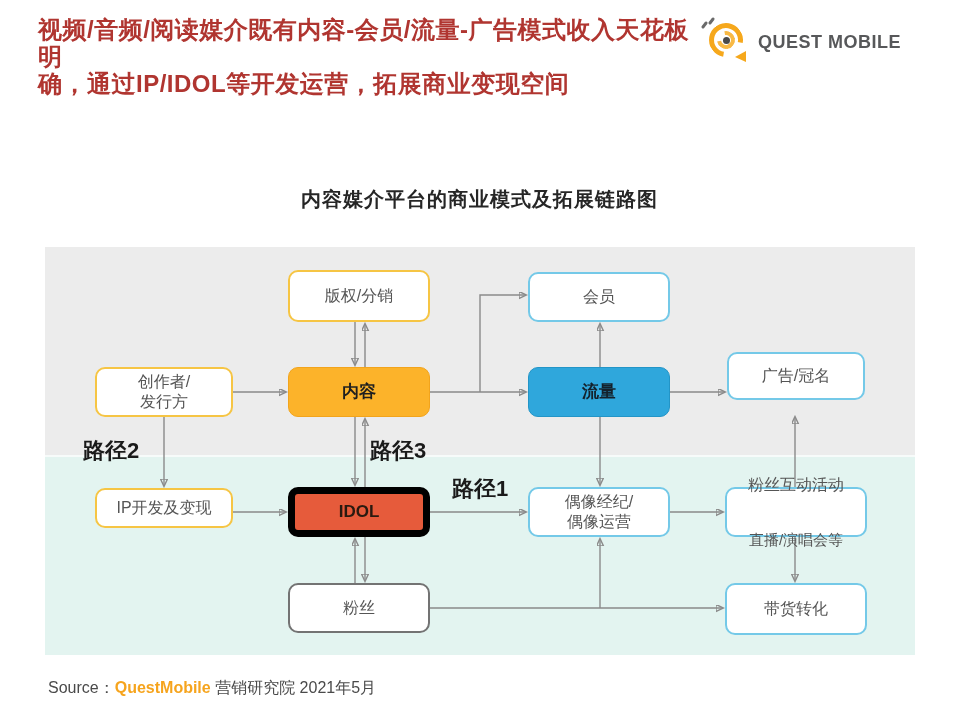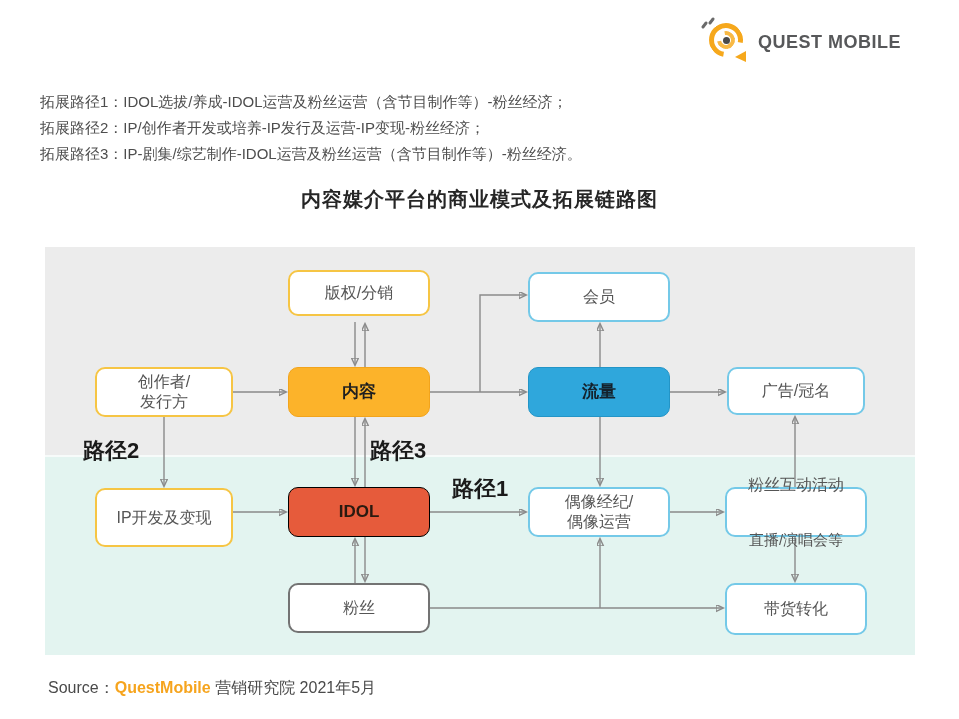--- a/index.html
+++ b/index.html
@@ -52,51 +52,50 @@
   .node {
     position:absolute; display:flex; flex-direction:column; align-items:center; justify-content:center;
     border-radius:10px; background:#ffffff; text-align:center;
     font-size:16px; color:#555555; line-height:1.25; white-space:nowrap;
   }
   .b-yellow { border:2px solid #f6c544; }
   .b-cyan   { border:2px solid #74c9e8; }
   .b-salmon { border:2px solid #737373; }
   .f-yellow { background:#fcb32a; border:1px solid #f2a41c; font-weight:700; font-size:17px; color:#1f1f1f; }
   .f-blue   { background:#2fa7dc; border:1px solid #2395c7; font-weight:700; font-size:17px; color:#14212b; }
-  .f-red    { background:#e65b3b; border:1px solid #000000; font-weight:700; font-size:17px; color:#2a1a10; }
+  .f-red    { background:#e65b3b; border:7px solid #000000; font-weight:700; font-size:17px; color:#2a1a10; }
   .sub { font-size:15px; }
   
   .path-label { position:absolute; font-size:22px; font-weight:700; color:#1a1a1a; white-space:nowrap; }
   
   .footer { position:absolute; left:48px; top:678px; font-size:16px; color:#4a4a4a; white-space:nowrap; }
   .footer .brand { color:#f6a41d; font-weight:600; }
 </style>
 </head>
 <body>
 
 <div class="page">
 
+  <div class="title">
+    <div>视频/音频/阅读媒介既有内容-会员/流量-广告模式收入天花板明</div>
+    <div>确，通过IP/IDOL等开发运营，拓展商业变现空间</div>
+  </div>
 
   <div class="logo">
     <div class="logo-icon">
       <span class="tick tick1"></span>
       <span class="tick tick2"></span>
       <span class="ring-outer"></span>
       <span class="ring-inner"></span>
       <span class="logo-dot"></span>
       <span class="logo-tail"></span>
     </div>
     <div class="logo-text">QUEST MOBILE</div>
   </div>
 
-  <div class="desc">
-    <div class="desc-line">拓展路径1：IDOL选拔/养成-IDOL运营及粉丝运营（含节目制作等）-粉丝经济；</div>
-    <div class="desc-line">拓展路径2：IP/创作者开发或培养-IP发行及运营-IP变现-粉丝经济；</div>
-    <div class="desc-line">拓展路径3：IP-剧集/综艺制作-IDOL运营及粉丝运营（含节目制作等）-粉丝经济。</div>
-  </div>
 
   <div class="chart-title">内容媒介平台的商业模式及拓展链路图</div>
 
   <div class="zone zone-top"></div>
   <div class="zone zone-bottom"></div>
 
   <svg class="connectors" viewBox="0 0 959 719" aria-hidden="true">
     <defs>
       <marker id="arw" markerWidth="9" markerHeight="8" refX="7" refY="3.5" orient="auto" markerUnits="userSpaceOnUse">
         <path d="M0,0 L7.5,3.5 L0,7 Z" fill="#8a8a8a" stroke="none"></path>
@@ -117,42 +116,42 @@
     <path d="M365,537 V581" marker-end="url(#arw)"></path>
     <path d="M355,583 V539" marker-end="url(#arw)"></path>
     <path d="M600,417 V485" marker-end="url(#arw)"></path>
     <path d="M670,512 H723" marker-end="url(#arw)"></path>
     <path d="M795,487 V417" marker-end="url(#arw)"></path>
     <path d="M795,537 V581" marker-end="url(#arw)"></path>
     <path d="M430,608 H723" marker-end="url(#arw)"></path>
     <path d="M600,608 V539" marker-end="url(#arw)"></path>
   </svg>
 
-  <div class="node b-yellow" style="left:288px; top:270px; width:142px; height:46px;">
+  <div class="node b-yellow" style="left:288px; top:270px; width:142px; height:52px;">
     <span>版权/分销</span>
   </div>
   <div class="node b-cyan" style="left:528px; top:272px; width:142px; height:50px;">
     <span>会员</span>
   </div>
 
   <div class="node b-yellow" style="left:95px; top:367px; width:138px; height:50px;">
     <span>创作者/</span>
     <span>发行方</span>
   </div>
   <div class="node f-yellow" style="left:288px; top:367px; width:142px; height:50px;">
     <span>内容</span>
   </div>
   <div class="node f-blue" style="left:528px; top:367px; width:142px; height:50px;">
     <span>流量</span>
   </div>
-  <div class="node b-cyan" style="left:727px; top:367px; width:138px; height:48px;">
+  <div class="node b-cyan" style="left:727px; top:352px; width:138px; height:48px;">
     <span>广告/冠名</span>
   </div>
 
-  <div class="node b-yellow" style="left:95px; top:488px; width:138px; height:59px;">
+  <div class="node b-yellow" style="left:95px; top:488px; width:138px; height:40px;">
     <span>IP开发及变现</span>
   </div>
   <div class="node f-red" style="left:288px; top:487px; width:142px; height:50px;">
     <span>IDOL</span>
   </div>
   <div class="node b-cyan" style="left:528px; top:487px; width:142px; height:50px;">
     <span>偶像经纪/</span>
     <span>偶像运营</span>
   </div>
   <div class="node b-cyan" style="left:725px; top:487px; width:142px; height:50px;gap:36px;">

